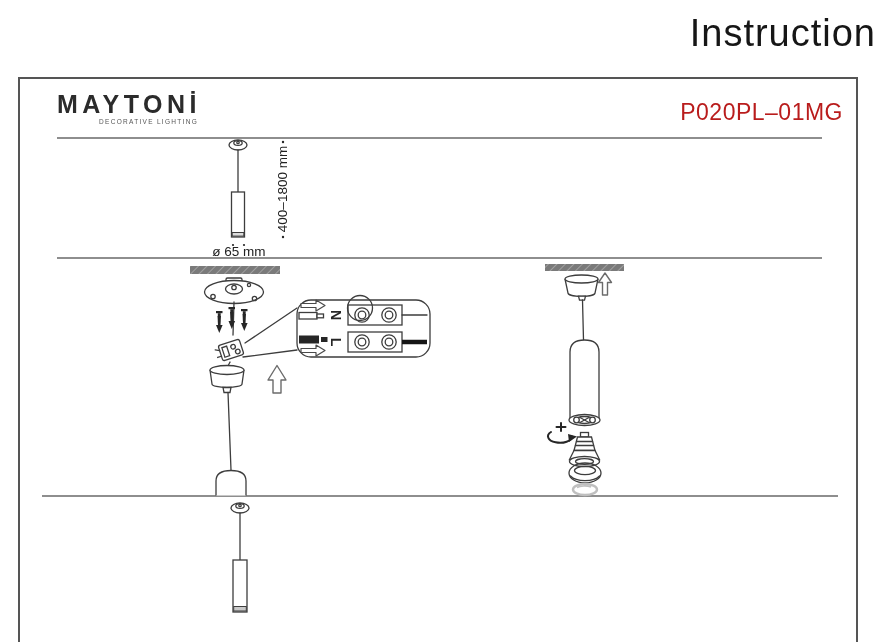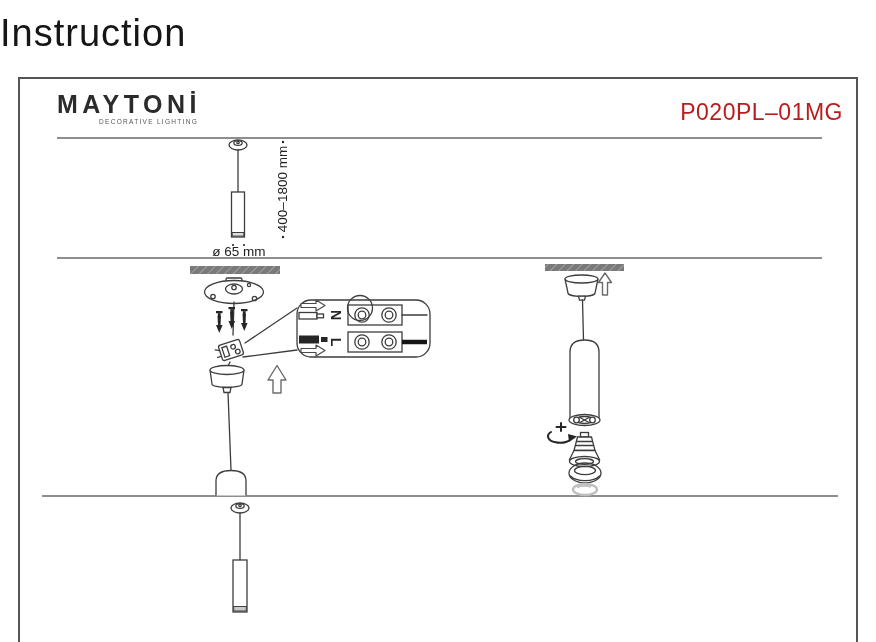--- a/index.html
+++ b/index.html
@@ -6,21 +6,21 @@
   html,body { background:#ffffff; }
   .page {
     position: relative;
     width: 876px; height: 642px;
     background: #ffffff;
     font-family: "Liberation Sans", sans-serif;
     overflow: hidden;
   }
   .title {
     position: absolute; top: 12px; left: 0; right: 0;
-    text-align: left;
+    text-align: right;
     font-size: 38px; font-weight: 400; letter-spacing: 1px;
     color: #161616;
   }
   .sheet {
     position: absolute; left: 18px; top: 77px;
     width: 840px; height: 591px;
     border: 2px solid #555555;
     background: #ffffff;
   }
   .brand {

